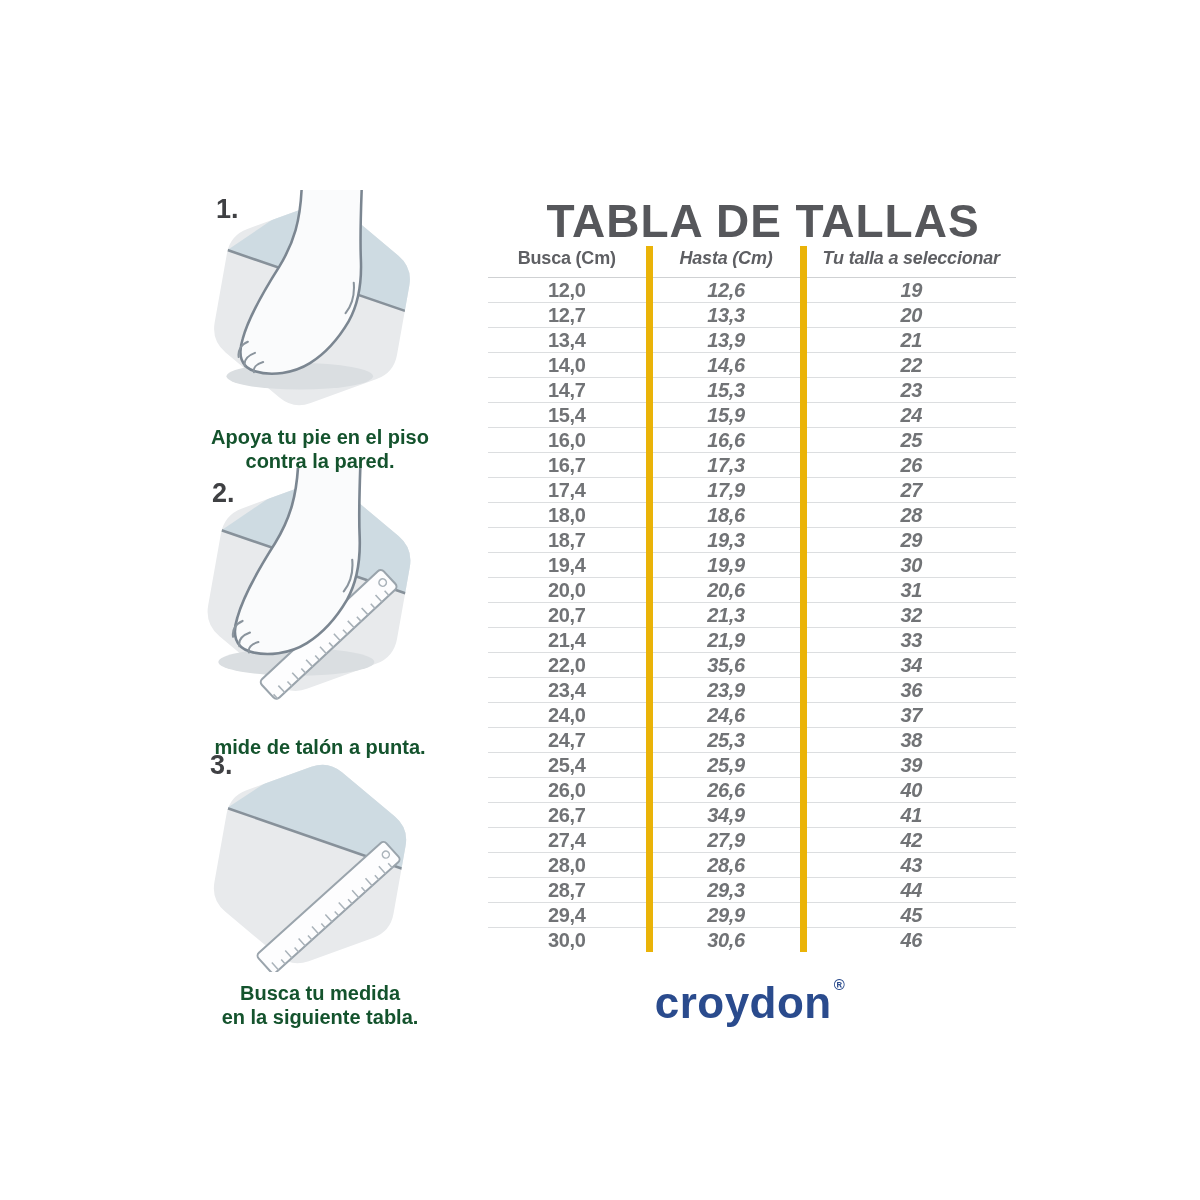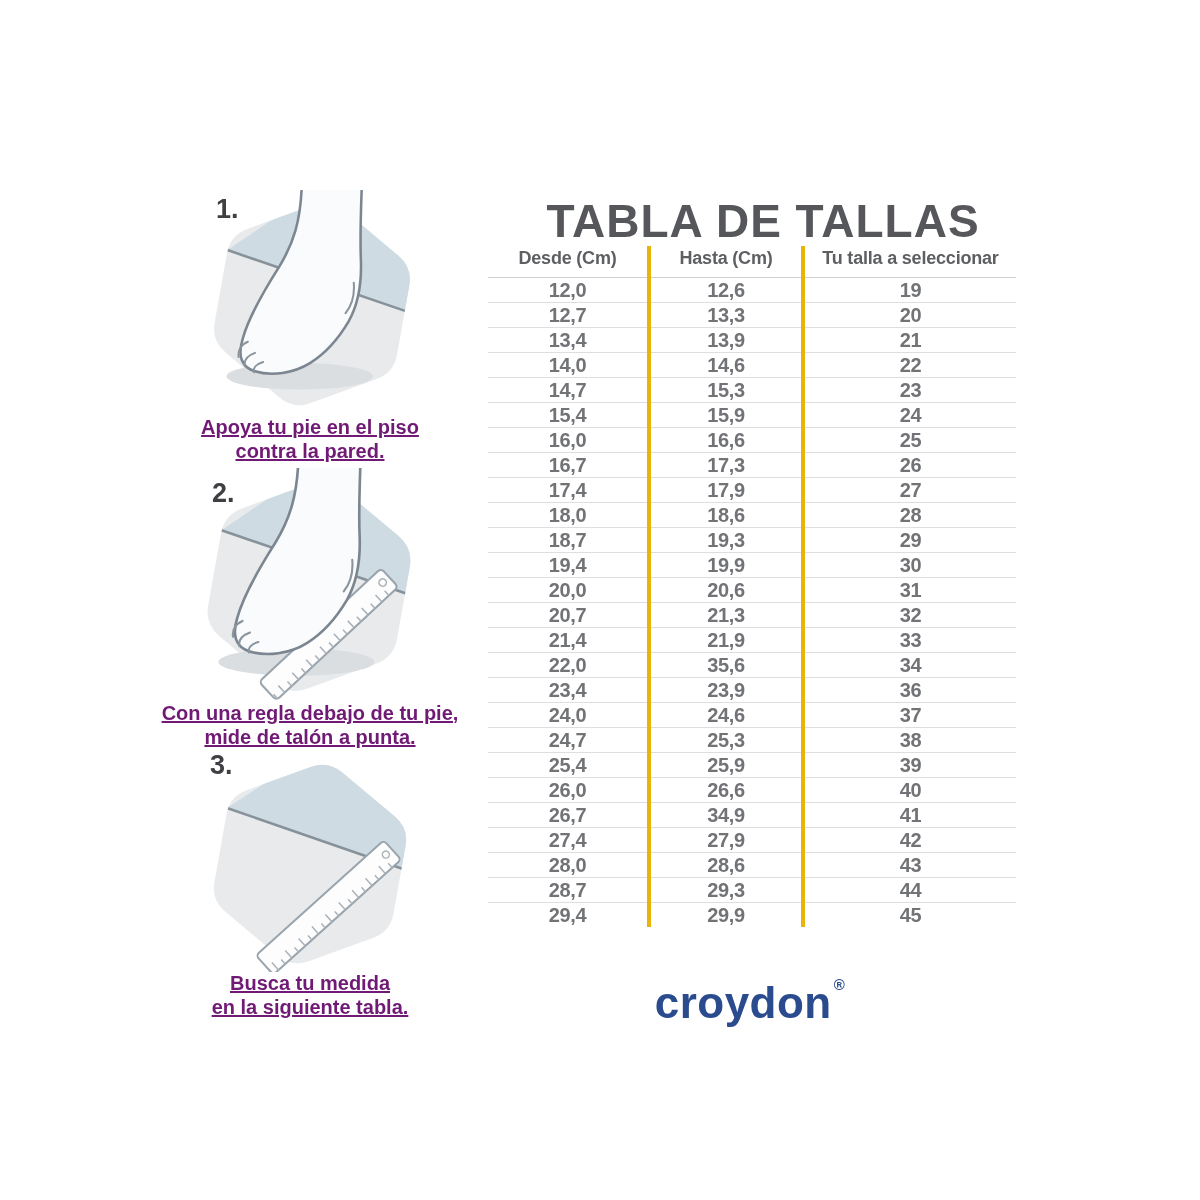--- a/index.html
+++ b/index.html
@@ -5,42 +5,42 @@
   html,body{margin:0;padding:0;background:#ffffff;}
   .canvas{
     position:relative;width:1200px;height:1200px;background:#ffffff;overflow:hidden;
     font-family:"Liberation Sans","DejaVu Sans",sans-serif;
   }
   .step-number{
     position:absolute;font-size:27px;font-weight:bold;color:#3f4043;z-index:3;
   }
   .illus{position:absolute;z-index:1;}
   .caption{
-    position:absolute;margin:0;text-align:center;font-size:20px;font-weight:bold;
-    color:#701a75;line-height:1.18;z-index:2;text-decoration:underline;
+    position:absolute;margin:10px;text-align:center;font-size:20px;font-weight:bold;
+    color:#14532d;line-height:1.18;z-index:2;
   }
   .page-title{
     position:absolute;left:480px;top:181px;width:540px;margin:13px;text-align:center;
     font-size:46px;font-weight:bold;color:#56575b;letter-spacing:1px;white-space:nowrap;
   }
   .size-table{
     position:absolute;left:488px;top:246px;width:528px;border-collapse:collapse;
     table-layout:fixed;
   }
   .size-table th{
     font-size:18px;font-weight:bold;color:#5e5f63;text-align:center;
     padding:2px 0 8px 0;border-bottom:1.5px solid #cfd1d3;letter-spacing:-0.2px;
     white-space:nowrap;
   }
   .size-table td{
     font-size:20px;font-weight:bold;color:#717376;text-align:center;
     height:24px;line-height:24px;border-bottom:1px solid #dcdee0;padding:0;
     letter-spacing:-0.3px;
   }
-  .size-table th + th, .size-table td + td{border-left:4px solid #eab308;}
+  .size-table th + th, .size-table td + td{border-left:7px solid #eab308;font-style:italic;}
   .size-table tr:last-child td{border-bottom:none;}
   .logo{
     position:absolute;left:480px;top:976px;width:540px;text-align:center;
     font-family:Liberation Sans, sans-serif;font-weight:bold;
     font-size:44px;color:#2a4b8d;letter-spacing:0.5px;
   }
   .logo sup{font-size:15px;vertical-align:28px;margin-left:2px;}
 </style>
 </head>
 <body>
@@ -87,21 +87,21 @@
         <rect x="-6" y="-12" width="158" height="24" rx="4" fill="#fdfdfe" stroke="#9aa4ac" stroke-width="2"></rect>
         <path d="M6,-12 v6 M15,-12 v9 M24,-12 v6 M33,-12 v9 M42,-12 v6 M51,-12 v9 M60,-12 v6 M69,-12 v9 M78,-12 v6 M87,-12 v9 M96,-12 v6 M105,-12 v9 M114,-12 v6 M123,-12 v9 M132,-12 v6 M141,-12 v9 M150,-12 v6" stroke="#aab3ba" stroke-width="1.5" fill="none"></path>
         <circle cx="2" cy="1" r="3.5" fill="#fdfdfe" stroke="#aab3ba" stroke-width="1.5"></circle>
       </g>
       <g transform="translate(0,-4)">
         <path d="M100,-6 C99,30 92,52 78,75 C64,97 48,124 42,146 C37,162 40,174 54,178 C70,183 92,180 108,170 C124,160 136,146 146,129 C155,113 159,92 158,68 C157,45 158,20 159,-6 Z" fill="#fafbfc" stroke="#7b8691" stroke-width="2.5" stroke-linejoin="round"></path>
         <path d="M47,149 c-7,3 -10,9 -9,15 M54,160 c-8,3 -11,8 -10,13 M62,169 c-7,2 -10,6 -9,10 M143,121 c7,-9 9,-19 8,-30" fill="none" stroke="#8a949d" stroke-width="2" stroke-linecap="round"></path>
       </g>
     </svg>
     <p class="caption" style="left:145px;top:702px;width:330px;">
-      <span>Con una regla debajo de tu pie,</span><br>
+      <br>
       <span>mide de talón a punta.</span>
     </p>
 
     <div class="step-number" style="left:210px;top:750px;">3.</div>
     <svg class="illus" style="left:196px;top:752px;" width="228" height="220" viewBox="0 0 220 220">
       <defs>
         <clipPath id="hexClip3">
           <path d="M205.6,93.8 Q208.7,76.1 194.9,64.5 L142,20.2 Q128.2,8.6 111.3,14.8 L46.5,38.3 Q29.6,44.5 26.5,62.2 L14.4,130.2 Q11.3,147.9 25.1,159.5 L78,203.8 Q91.8,215.4 108.7,209.2 L173.5,185.7 Q190.4,179.5 193.5,161.8 Z"></path>
         </clipPath>
       </defs>
@@ -126,21 +126,21 @@
     <h1 class="page-title">TABLA DE TALLAS</h1>
 
     <table class="size-table">
       <colgroup>
         <col style="width:161px">
           <col style="width:154px">
           <col style="width:213px">
       </colgroup>
       <thead>
         <tr>
-          <th>Desde (Cm)</th>
+          <th>Busca (Cm)</th>
           <th>Hasta (Cm)</th>
           <th>Tu talla a seleccionar</th>
         </tr>
       </thead>
       <tbody>
           <tr>
             <td>12,0</td>
             <td>12,6</td>
             <td>19</td>
           </tr>
@@ -262,20 +262,25 @@
           <tr>
             <td>28,7</td>
             <td>29,3</td>
             <td>44</td>
           </tr>
           <tr>
             <td>29,4</td>
             <td>29,9</td>
             <td>45</td>
           </tr>
+          <tr>
+            <td>30,0</td>
+            <td>30,6</td>
+            <td>46</td>
+          </tr>
         </tbody>
     </table>
 
     <div class="logo">
       <span>croydon</span><sup>®</sup>
     </div>
   </section>
 
 </div>
 

